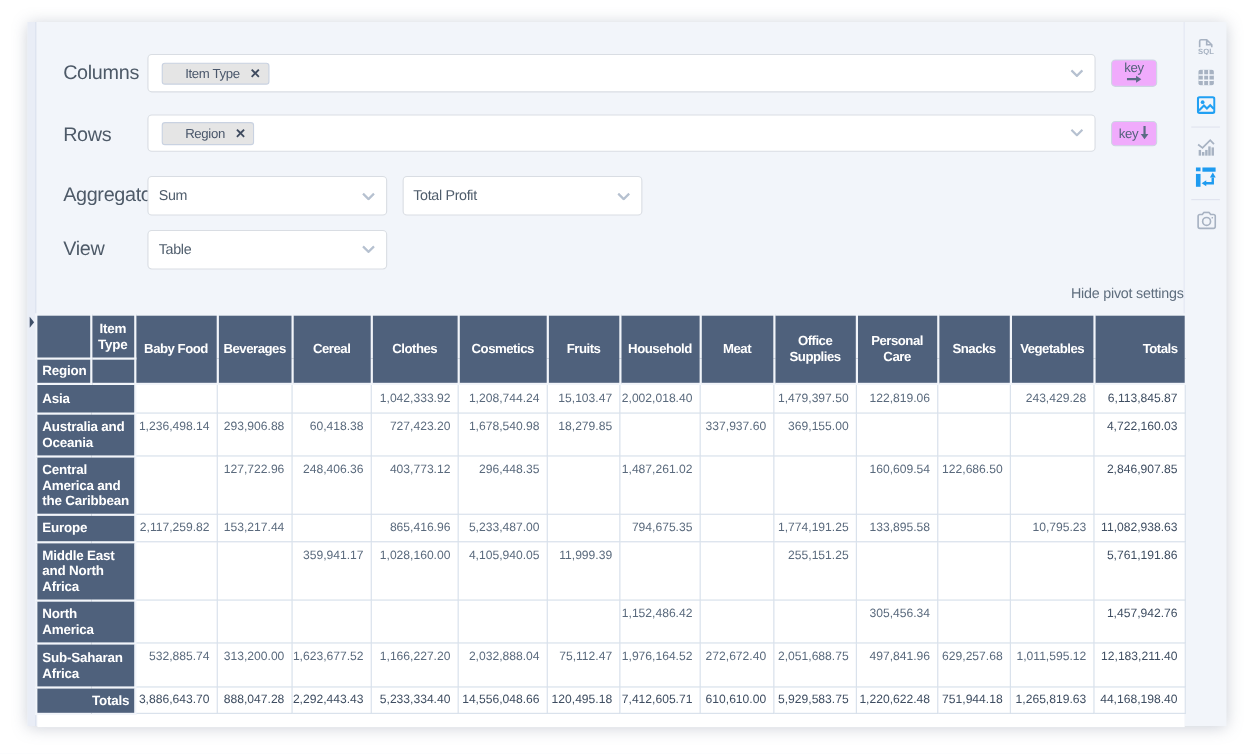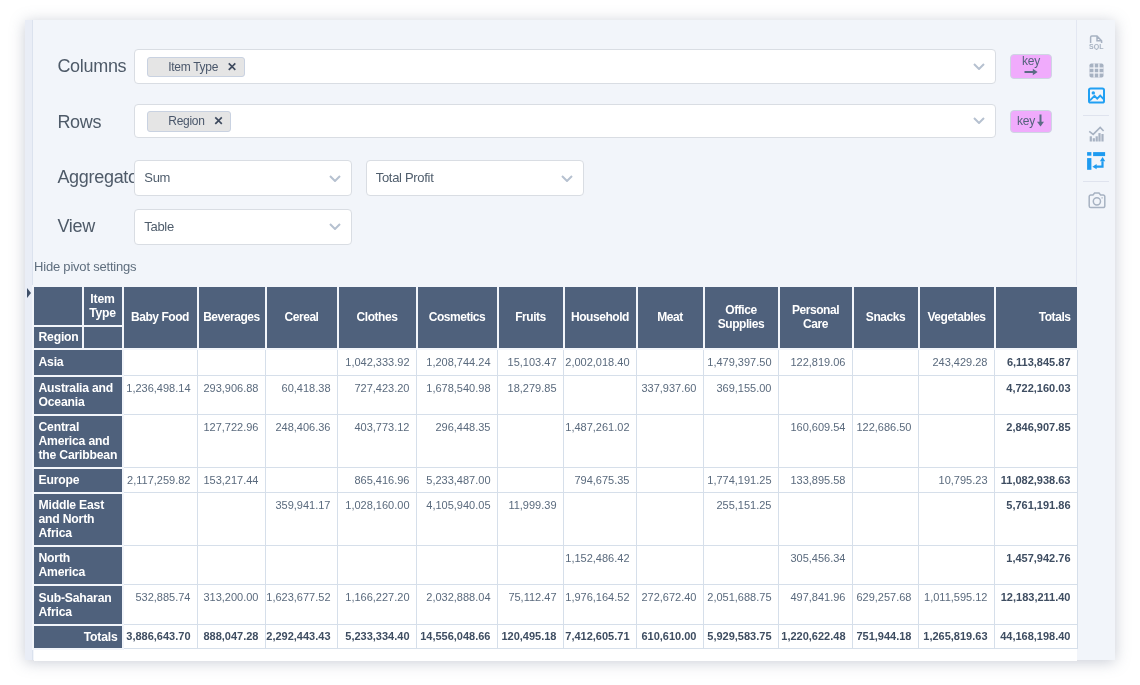--- a/index.html
+++ b/index.html
@@ -6,31 +6,31 @@
 .strip{position:absolute;left:0;top:0;width:8px;height:640px;background:#e9edf6;border-right:1px solid #dbe2ee}
 .tri{position:absolute;left:2px;top:268px;width:0;height:0;border-left:4.5px solid #3e4f68;border-top:5px solid transparent;border-bottom:5px solid transparent}
 .sbdiv{position:absolute;left:1051px;top:0;width:1px;height:640px;background:#e3e7f2}
 .lbl{position:absolute;font-size:18px;letter-spacing:-.3px;color:#4e5a68;line-height:14px}
 .sel{position:absolute;background:#fff;border:1px solid #d9dde3;border-radius:4px}
 .chip{position:absolute;left:12px;top:6.5px;height:20.5px;background:#e5e5e5;border:1px solid #c9d2e1;border-radius:3px;font-size:12px;letter-spacing:-.3px;color:#4a576b;line-height:18.5px;padding:0 7px 0 20px}
 .chip b{font-weight:bold;color:#3e4a5e;margin-left:9px;font-size:12px}
 .chev{position:absolute;right:10px;top:50%;margin-top:-3.5px;width:12px;height:7px}
 .seltxt{position:absolute;left:9px;top:50%;margin-top:-7px;font-size:13px;letter-spacing:-.3px;color:#4f5d6c;line-height:14px}
 .keybtn{position:absolute;background:#f0abfc;border:1px solid #ced5e3;border-radius:4px;font-size:12px;letter-spacing:-.3px;color:#52627a;text-align:center}
-.hide{position:absolute;left:9px;top:239px;width:1042px;text-align:left;font-size:13px;letter-spacing:-.2px;color:#5f6e7e}
+.hide{position:absolute;left:9px;top:239px;width:1042px;text-align:right;font-size:13px;letter-spacing:-.2px;color:#5f6e7e}
 .wsub{position:absolute;left:8.5px;top:627.5px;width:1043px;height:13px;background:#fff}
 #pvt{position:absolute;left:6.5px;top:264.5px;width:1045px;border-collapse:collapse;table-layout:fixed}
 #pvt th{background:#4f617c;color:#fff;font-weight:bold;font-size:12.2px;letter-spacing:-.2px;border:2px solid #f2f5fa;vertical-align:middle;text-align:center;line-height:14px;padding:0 2px}
 #pvt th.rl{text-align:left;padding:0 0 0 5px;white-space:nowrap}
 #pvt th.cl,#pvt th.tl{font-size:12px;letter-spacing:-.45px;white-space:nowrap}
 #pvt th.rg{text-align:left;padding:0 2px 0 5px}
 #pvt th.tl{text-align:right;padding:0 6px 0 2px}
 #pvt th.tlab{text-align:right;padding:0 4px 0 2px}
 #pvt td{background:#fff;border:1px solid #d6dfea;font-size:11px;color:#5a6a7d;text-align:right;vertical-align:top;padding:6px 6.5px 0 0;line-height:12px}
-#pvt td.tot{font-weight:bold;color:#3e4d61}
+#pvt td.tot{font-weight:normal;color:#3e4d61}
 .ic{position:absolute}
 #pvt tr.trow td{padding-top:4.5px}
 </style></head><body>
 <div class="panel">
   <div class="strip"></div>
     <div class="tri"></div>
   <div class="sbdiv"></div>
 
   <div class="lbl" style="left:32.4px;top:39px">Columns</div>
   <div class="sel" style="left:109.3px;top:29px;width:862px;height:34.5px">

